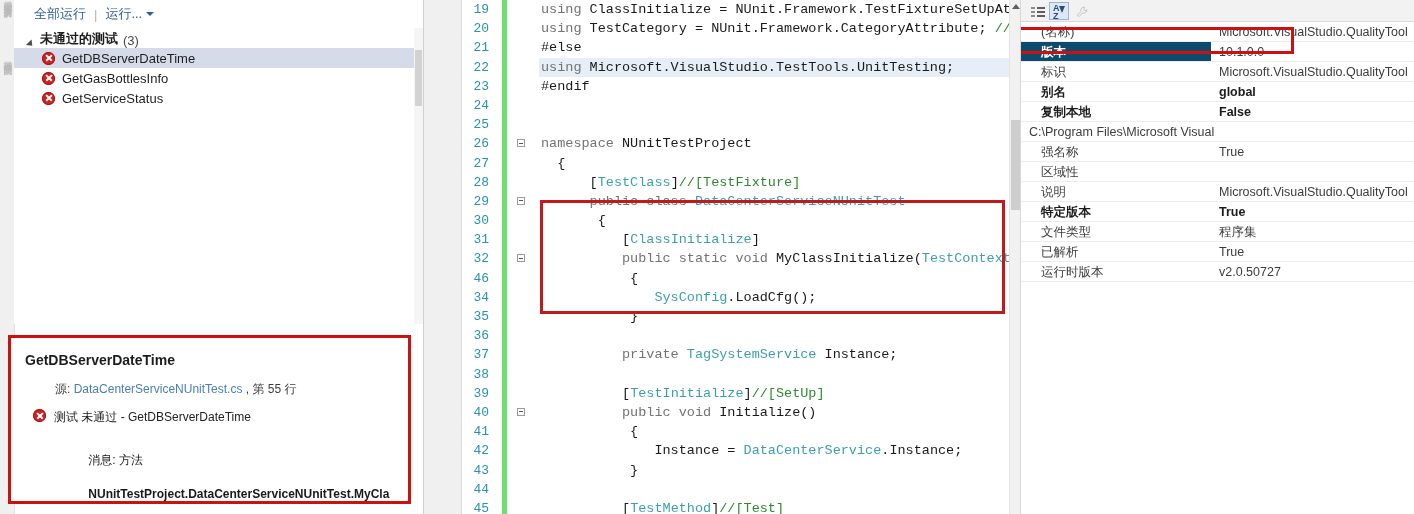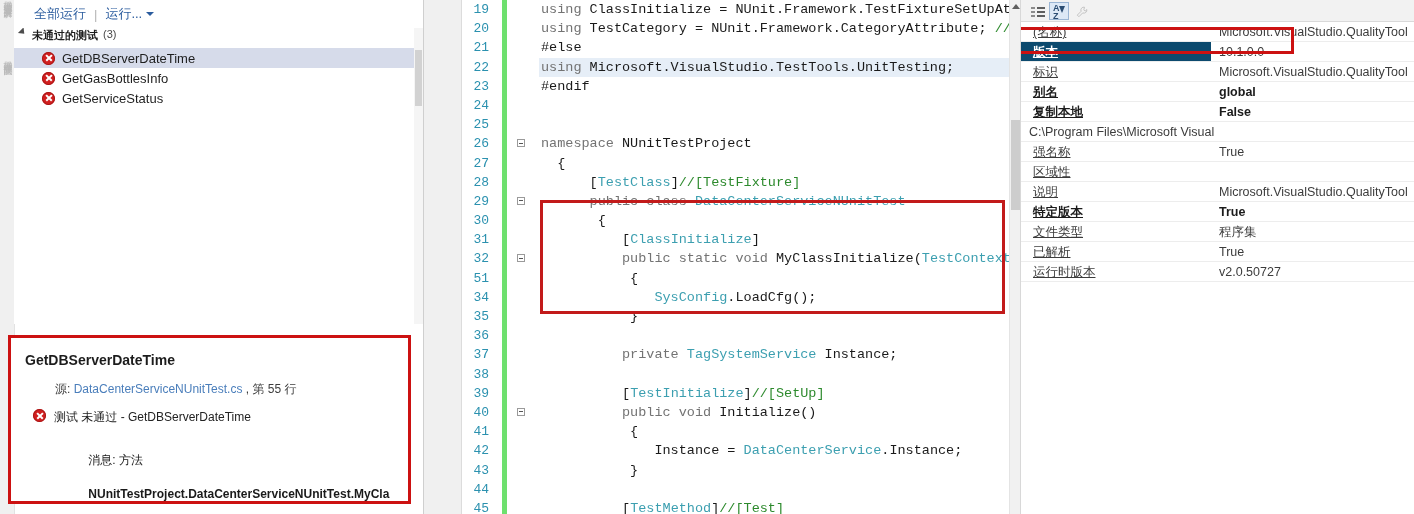--- a/index.html
+++ b/index.html
@@ -95,24 +95,24 @@
     position: absolute;
     left: 14px;
     top: 28px;
     right: 0;
     bottom: 190px;
     background: #ffffff;
     overflow: hidden;
   }
   .te-group {
     display: flex;
-    align-items: flex-start;
+    align-items: flex-end;
     height: 20px;
-    padding-left: 6px;
-    font-size: 11px;
+    padding-left: 14px;
+    font-size: 13px;
   }
   .te-expander {
     width: 0; height: 0;
     border-left: 5px solid #4d4d4d;
     border-top: 4px solid transparent;
     border-bottom: 4px solid transparent;
     margin-right: 7px;
     transform: rotate(45deg);
     transform-origin: 50% 50%;
   }
@@ -412,26 +412,25 @@
   .pw-row {
     display: flex;
     height: 20px;
     line-height: 20px;
     border-bottom: 1px solid #ededed;
     font-size: 12.5px;
     box-sizing: border-box;
   }
   .pw-name {
     flex: 0 0 190px;
-    padding-left: 12px;
+    padding-left: 20px;
     color: #3c3c3c;
     white-space: nowrap;
     overflow: hidden;
     box-sizing: border-box;
-    text-decoration: underline;
   }
   .pw-row.bold .pw-name { font-weight: bold; color: #1b1b1b; }
   .pw-val {
     flex: 1 1 auto;
     padding-left: 8px;
     color: #3c3c3c;
     white-space: nowrap;
     overflow: hidden;
   }
   .pw-row.bold .pw-val { font-weight: bold; color: #1b1b1b; }
@@ -528,21 +527,21 @@
         <div class="code-row"><span class="ln">23</span><span class="changebar"></span><span class="glyph"></span><span class="code-txt"><span class="pp">#endif</span></span></div>
         <div class="code-row"><span class="ln">24</span><span class="changebar"></span><span class="glyph"></span><span class="code-txt"></span></div>
         <div class="code-row"><span class="ln">25</span><span class="changebar"></span><span class="glyph"></span><span class="code-txt"></span></div>
         <div class="code-row"><span class="ln">26</span><span class="changebar"></span><span class="glyph coll"></span><span class="code-txt"><span class="kw">namespace </span><span>NUnitTestProject</span></span></div>
         <div class="code-row"><span class="ln">27</span><span class="changebar"></span><span class="glyph"></span><span class="code-txt"><span>  {</span></span></div>
         <div class="code-row"><span class="ln">28</span><span class="changebar"></span><span class="glyph"></span><span class="code-txt"><span>      [</span><span class="type">TestClass</span><span>]</span><span class="cmt">//[TestFixture]</span></span></div>
         <div class="code-row"><span class="ln">29</span><span class="changebar"></span><span class="glyph coll"></span><span class="code-txt"><span class="kw">      public class </span><span class="type">DataCenterServiceNUnitTest</span></span></div>
         <div class="code-row"><span class="ln">30</span><span class="changebar"></span><span class="glyph"></span><span class="code-txt"><span>       {</span></span></div>
         <div class="code-row"><span class="ln">31</span><span class="changebar"></span><span class="glyph"></span><span class="code-txt"><span>          [</span><span class="type">ClassInitialize</span><span>]</span></span></div>
         <div class="code-row"><span class="ln">32</span><span class="changebar"></span><span class="glyph coll"></span><span class="code-txt"><span class="kw">          public static void </span><span>MyClassInitialize(</span><span class="type">TestContext</span><span> conte</span></span></div>
-        <div class="code-row"><span class="ln">51</span><span class="changebar"></span><span class="glyph"></span><span class="code-txt"><span>           {</span></span></div>
+        <div class="code-row"><span class="ln">46</span><span class="changebar"></span><span class="glyph"></span><span class="code-txt"><span>           {</span></span></div>
         <div class="code-row"><span class="ln">34</span><span class="changebar"></span><span class="glyph"></span><span class="code-txt"><span>              </span><span class="type">SysConfig</span><span>.LoadCfg();</span></span></div>
         <div class="code-row"><span class="ln">35</span><span class="changebar"></span><span class="glyph"></span><span class="code-txt"><span>           }</span></span></div>
         <div class="code-row"><span class="ln">36</span><span class="changebar"></span><span class="glyph"></span><span class="code-txt"></span></div>
         <div class="code-row"><span class="ln">37</span><span class="changebar"></span><span class="glyph"></span><span class="code-txt"><span class="kw">          private </span><span class="type">TagSystemService</span><span> Instance;</span></span></div>
         <div class="code-row"><span class="ln">38</span><span class="changebar"></span><span class="glyph"></span><span class="code-txt"></span></div>
         <div class="code-row"><span class="ln">39</span><span class="changebar"></span><span class="glyph"></span><span class="code-txt"><span>          [</span><span class="type">TestInitialize</span><span>]</span><span class="cmt">//[SetUp]</span></span></div>
         <div class="code-row"><span class="ln">40</span><span class="changebar"></span><span class="glyph coll"></span><span class="code-txt"><span class="kw">          public void </span><span>Initialize()</span></span></div>
         <div class="code-row"><span class="ln">41</span><span class="changebar"></span><span class="glyph"></span><span class="code-txt"><span>           {</span></span></div>
         <div class="code-row"><span class="ln">42</span><span class="changebar"></span><span class="glyph"></span><span class="code-txt"><span>              Instance = </span><span class="type">DataCenterService</span><span>.Instance;</span></span></div>
         <div class="code-row"><span class="ln">43</span><span class="changebar"></span><span class="glyph"></span><span class="code-txt"><span>           }</span></span></div>

